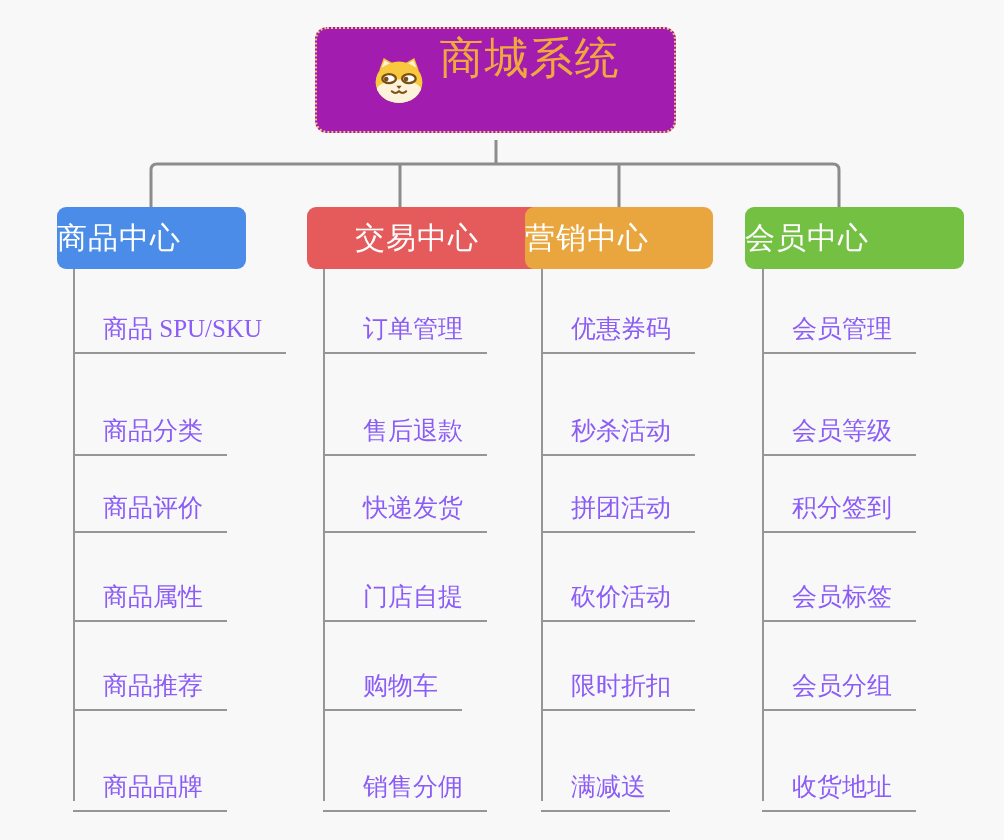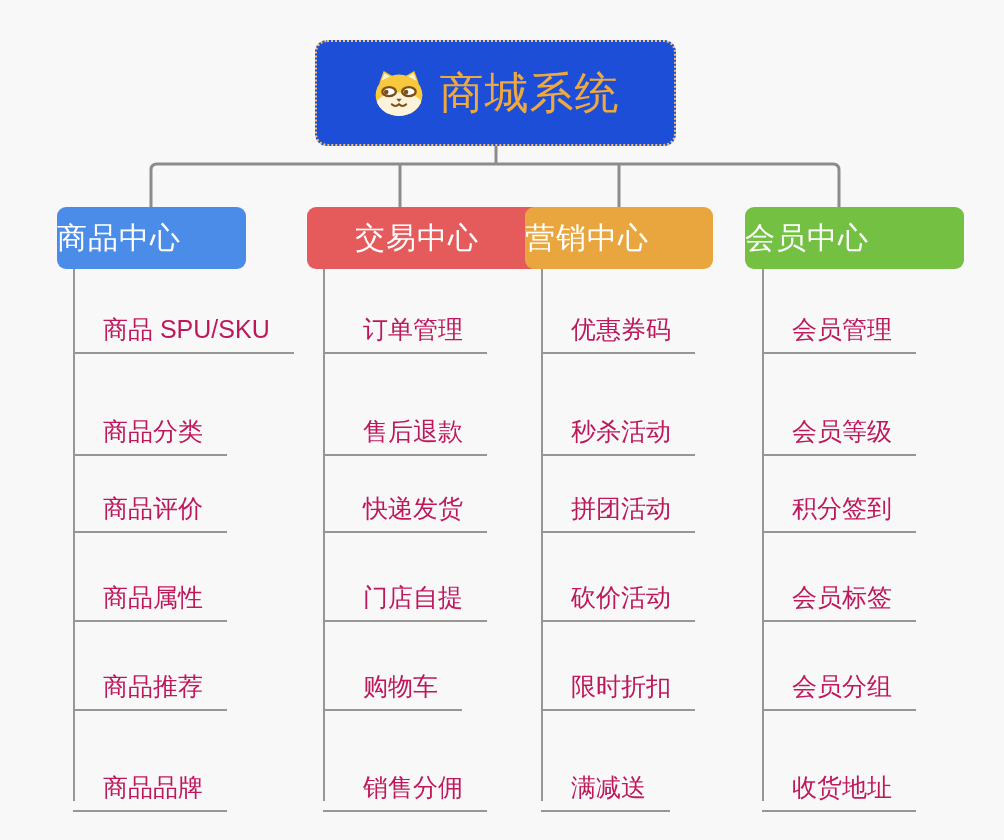--- a/index.html
+++ b/index.html
@@ -3,23 +3,23 @@
 <meta charset="utf-8">
 <style>
   html,body{margin:0;padding:0;}
   body{background:#e9e9e9;font-family:"Liberation Sans","DejaVu Sans",sans-serif;}
   .page{position:relative;width:1004px;height:840px;background:#f8f8f8;overflow:hidden;margin:0 auto;}
 
   .connectors{position:absolute;left:0;top:0;width:1004px;height:840px;pointer-events:none;}
 
   
   .root-node{
-    position:absolute;left:315px;top:40px;width:361px;height:106px;
-    box-sizing:border-box;background:#1d4ed8;border:2px dotted #f1c271;border-radius:12px;
-    display:flex;align-items:center;justify-content:center;gap:14px;
+    position:absolute;left:315px;top:27px;width:361px;height:106px;
+    box-sizing:border-box;background:#a21caf;border:2px dotted #f1c271;border-radius:12px;
+    display:flex;justify-content:center;gap:14px;
   }
   .root-title{font-size:44px;letter-spacing:1px;color:#efa83e;font-weight:400;white-space:nowrap;}
   .dog-icon{display:flex;align-items:center;}
 
   
   .branch-box{
     position:absolute;top:207px;height:62px;border-radius:9px;
     display:flex;align-items:center;
     color:#ffffff;font-size:30px;letter-spacing:1px;white-space:nowrap;
   }
@@ -32,21 +32,21 @@
   .vline{position:absolute;top:269px;width:2px;height:532px;background:#969696;}
   .b0 .vline{left:73px;}
   .b1 .vline{left:323px;}
   .b2 .vline{left:541px;}
   .b3 .vline{left:762px;}
 
   
   .leaf{
     position:absolute;box-sizing:content-box;width:max-content;
     padding:2px 24px 8px 30px;border-bottom:2px solid #969696;
-    font-size:25px;line-height:30px;color:#be185d;white-space:nowrap;
+    font-size:25px;line-height:30px;color:#8b5cf6;white-space:nowrap;font-family:Liberation Serif, serif;
   }
   .b0 .leaf{left:73px;}
   .b1 .leaf{left:323px;padding-left:40px;}
   .b2 .leaf{left:541px;}
   .b3 .leaf{left:762px;}
   .r0{top:312px;} .r1{top:414px;} .r2{top:491px;}
   .r3{top:580px;text-align:right;} .r4{top:669px;} .r5{top:754px;margin-top:16px;}
 </style>
 </head>
 <body>

